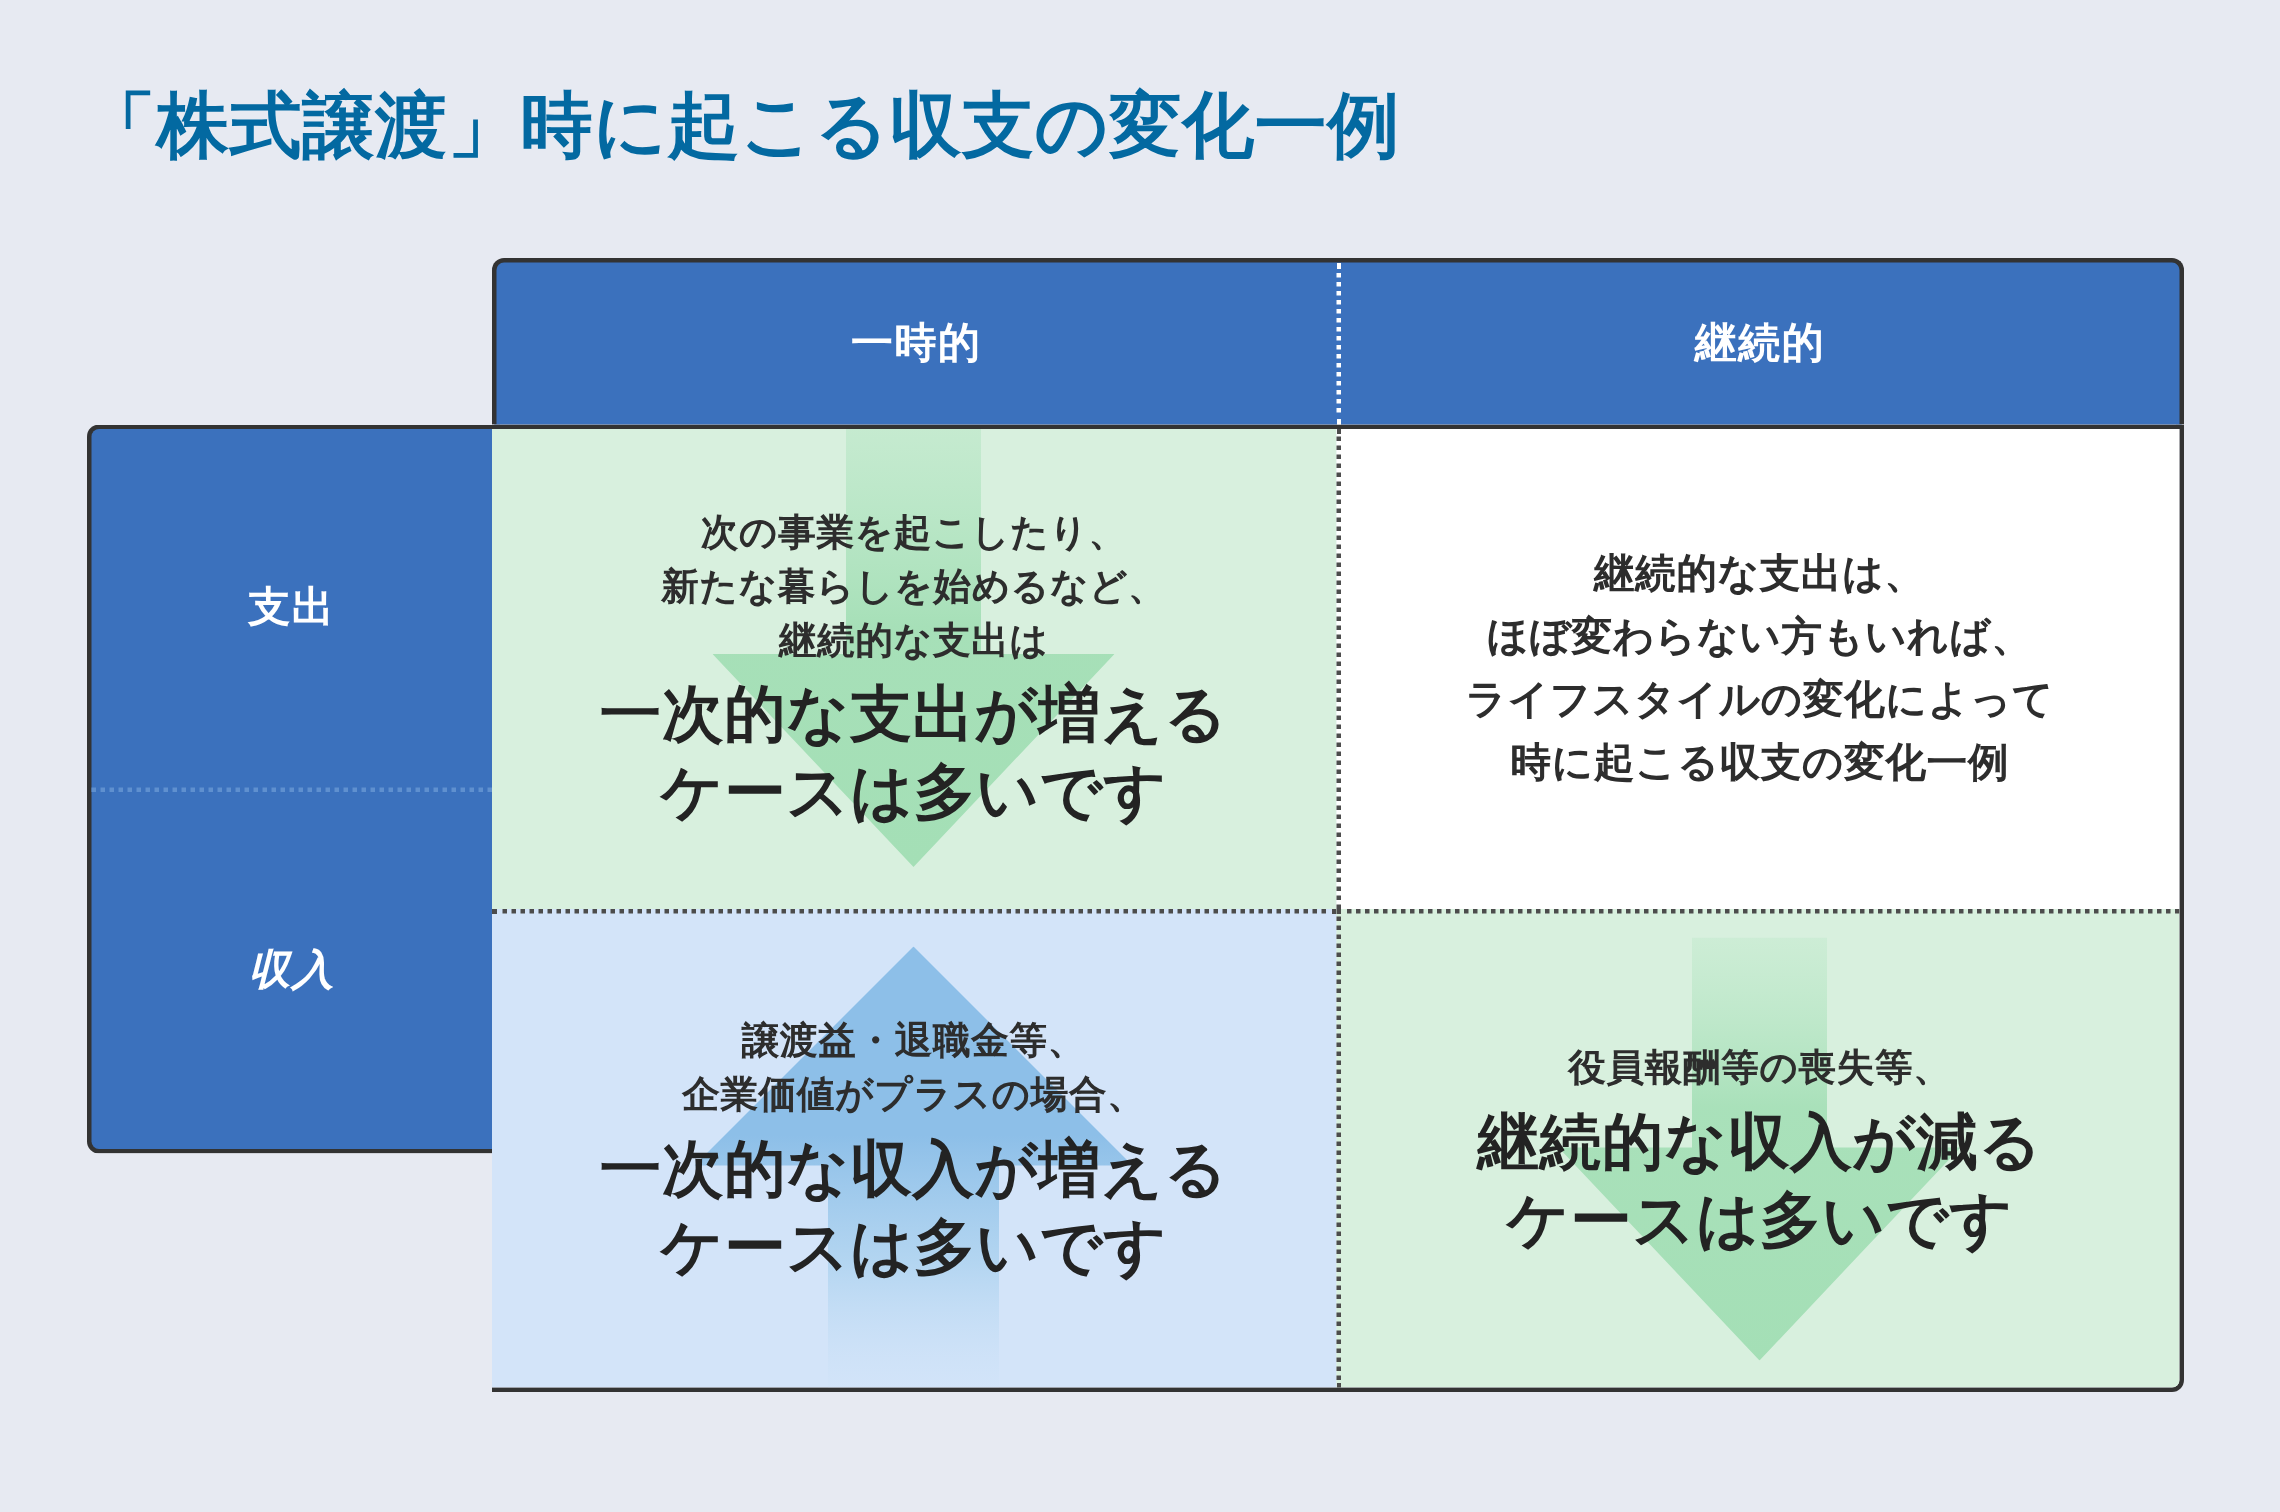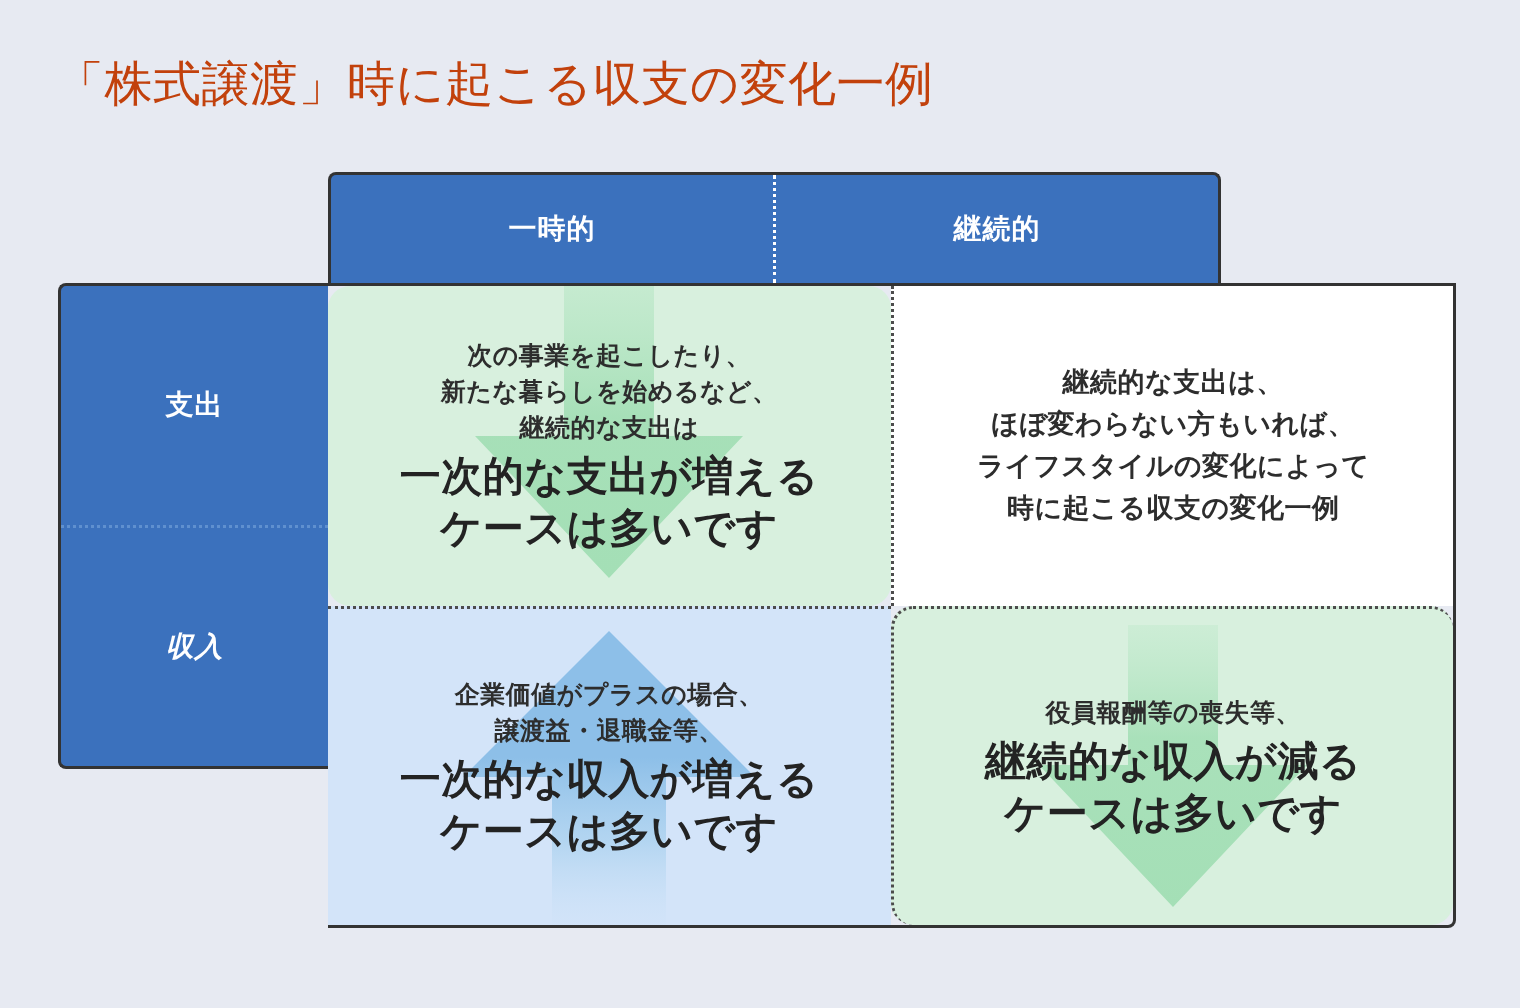--- a/index.html
+++ b/index.html
@@ -14,41 +14,41 @@
     overflow: hidden;
     position: relative;
   }
 
   
   .page-title {
     position: absolute;
     left: 56px;
     top: 52px;
     font-size: 48px;
-    font-weight: normal;
-    color: #c2410c;
+    font-weight: bold;
+    color: #0369a1;
     letter-spacing: 0.5px;
     white-space: nowrap;
   }
 
   
   .matrix {
     position: absolute;
     left: 58px;
     top: 172px;
     width: 1398px;
     height: 756px;
   }
 
   
   .col-header-band {
     position: absolute;
     left: 270px;
     top: 0px;
-    width: 893px;
+    width: 1128px;
     height: 111px;
     background: #3b71bd;
     border: 3px solid #333333;
     border-bottom: none;
     border-radius: 8px 8px 0 0;
     box-sizing: border-box;
     display: flex;
   }
   .col-header-cell {
     flex: 1 1 0;
@@ -114,21 +114,21 @@
   .cell {
     position: relative;
     overflow: hidden;
     display: flex;
     flex-direction: column;
     align-items: center;
     justify-content: center;
     box-sizing: border-box;
     padding: 8px 16px;
   }
-  .cell.bg-green { background: #d8f0de; border-radius: 22px; }
+  .cell.bg-green { background: #d8f0de; }
   .cell.bg-white { background: #ffffff; align-items: center; }
   .cell.bg-blue  { background: #d3e4f9; }
 
   .cell.col2 { border-left: 3px dotted #4c4c4c; }
   .cell.row2 { border-top: 3px dotted #4c4c4c; }
 
   
   .arrow {
     position: absolute;
     left: 50%;
@@ -229,22 +229,22 @@
           <linearGradient id="gradBlue1" x1="0" y1="0" x2="0" y2="1">
             <stop offset="0%" stop-color="#8dbfe8" stop-opacity="1"></stop>
             <stop offset="42%" stop-color="#8dbfe8" stop-opacity="1"></stop>
             <stop offset="70%" stop-color="#a8d0ee" stop-opacity="0.75"></stop>
             <stop offset="100%" stop-color="#cfe3f8" stop-opacity="0.15"></stop>
           </linearGradient>
         </defs>
         <polygon points="146,0 292,146 203,146 203,300 89,300 89,146 0,146" fill="url(#gradBlue1)"></polygon>
       </svg>
       <div class="cell-text">
+        <div class="small-line">譲渡益・退職金等、</div>
         <div class="small-line">企業価値がプラスの場合、</div>
-        <div class="small-line">譲渡益・退職金等、</div>
         <div class="gap-small"></div>
         <div class="big-line">一次的な収入が増える</div>
         <div class="big-line">ケースは多いです</div>
       </div>
     </div>
 
     <div class="cell bg-green row2 col2">
       <svg class="arrow" width="268" height="282" viewBox="0 0 268 282" style="top:16px;">
         <defs>
           <linearGradient id="gradGreen2" x1="0" y1="0" x2="0" y2="1">

